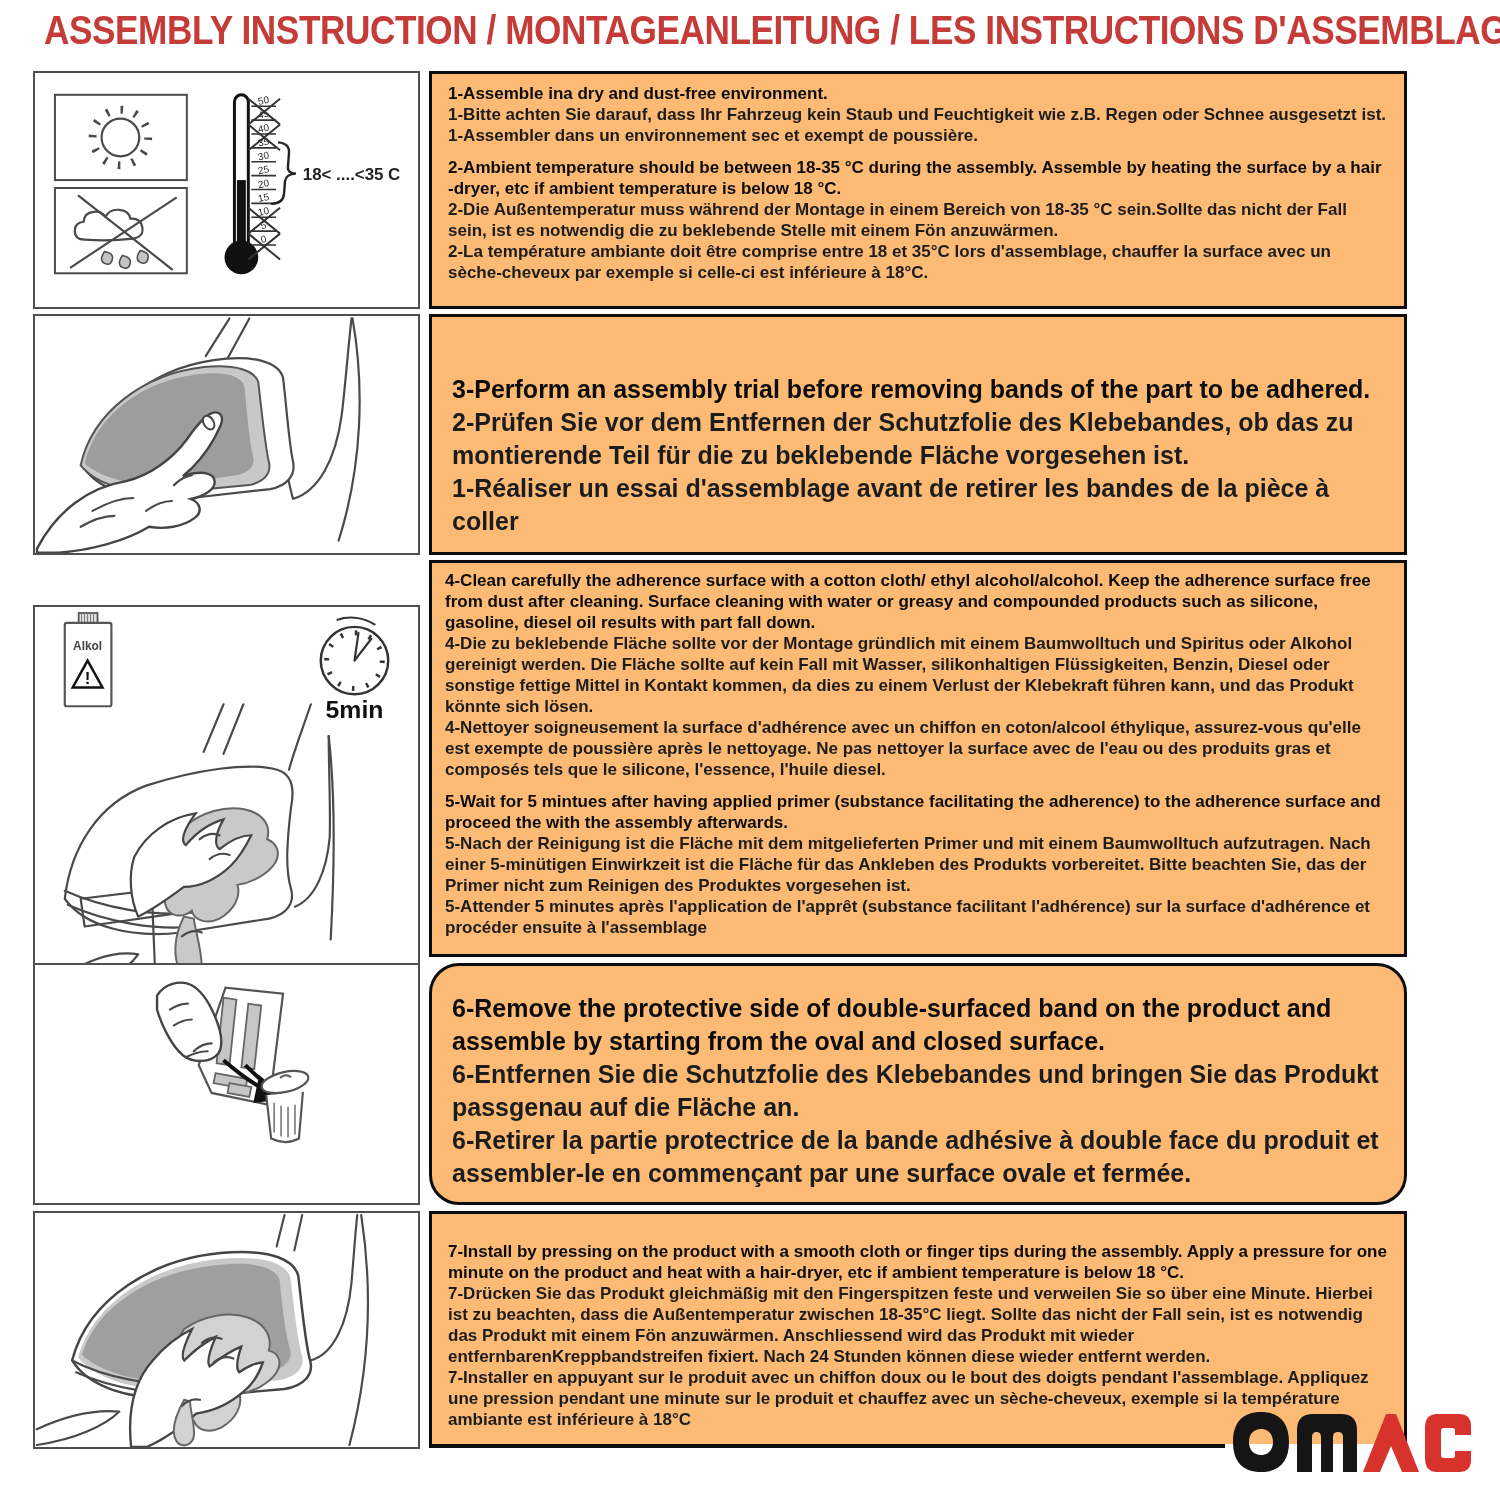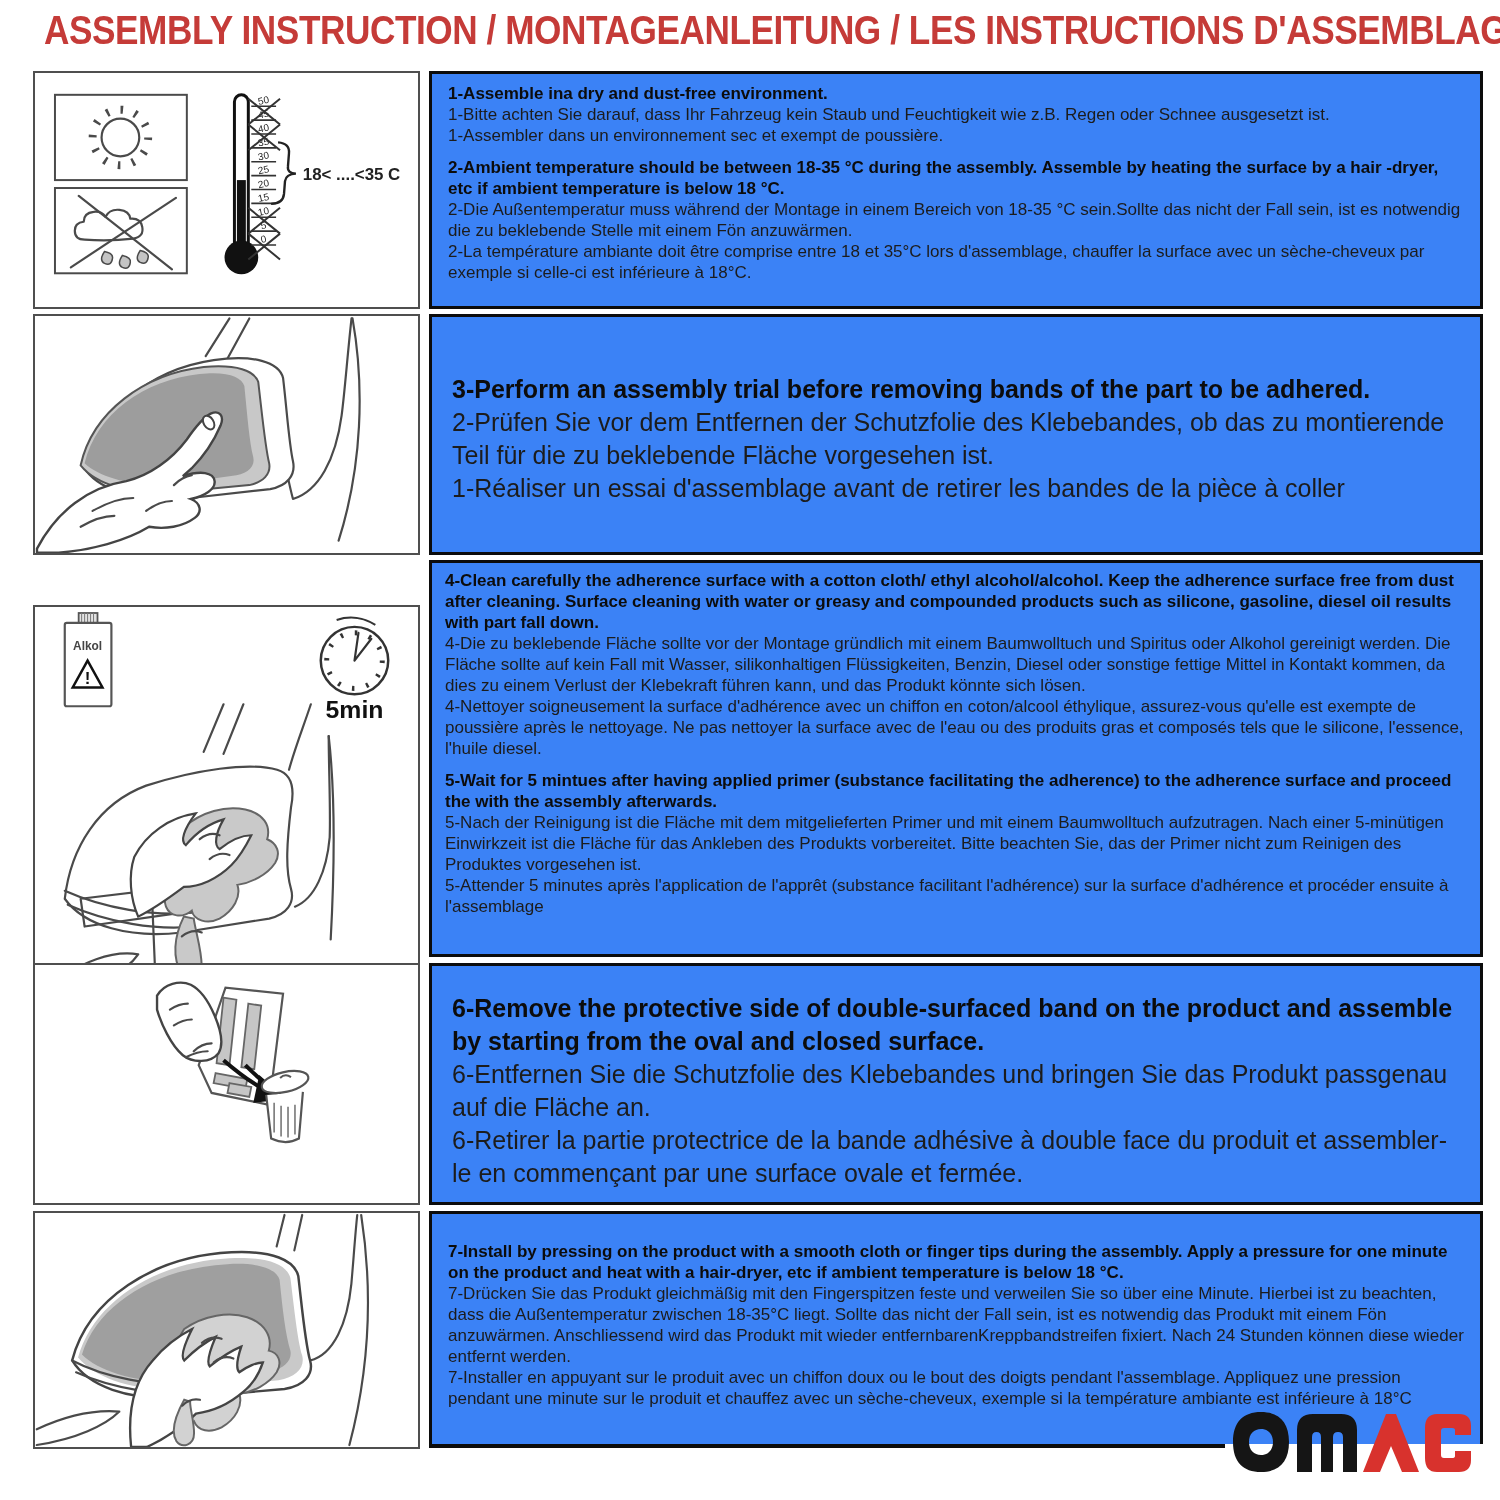--- a/index.html
+++ b/index.html
@@ -4,30 +4,30 @@
 <style>
   *{margin:0;padding:0;box-sizing:border-box}
   html,body{background:#fff}
   body{width:1500px;height:1500px;position:relative;overflow:hidden;
        font-family:"Liberation Sans",sans-serif;}
   .page-title{position:absolute;left:44px;top:8px;white-space:nowrap;
       font-weight:bold;font-size:40px;letter-spacing:-0.5px;
       transform:scaleX(0.88);transform-origin:left center;color:#c53b38;}
   .img-box{position:absolute;left:33px;width:387px;border:2px solid #4f4f4f;background:#fff;}
   .img-box svg{display:block;width:100%;height:100%;}
-  .text-box{position:absolute;left:429px;width:1054px;border:3px solid #0c0c0c;
-      background:#3b82f6;overflow:hidden;}
-  .text-box .para{font-size:17px;line-height:21px;color:#1c1c1c;font-weight:400;}
+  .text-box{position:absolute;left:429px;width:978px;border:3px solid #0c0c0c;
+      background:#fdba74;overflow:hidden;}
+  .text-box .para{font-size:17px;line-height:21px;color:#1c1c1c;font-weight:700;}
   .text-box .para.b{font-weight:bold;color:#0c0c0c;}
   .text-box .para.gap{margin-top:11px;}
   .text-box.large .para{font-size:25px;line-height:33px;}
   .pad-r1{padding:9px 16px 6px 16px;}
   .pad-r2{padding:56px 8px 10px 20px;}
   .pad-r3{padding:7px 16px 6px 16px;}
-  .pad-r4{padding:26px 20px 15px 20px;}
+  .pad-r4{padding:26px 20px 15px 20px;border-radius:30px;}
   .pad-r5{padding:27px 16px 24px 16px;}
   .no-bottom{border-bottom:none;}
   .footer-line{position:absolute;left:429px;top:1444px;width:796px;height:4px;background:#0c0c0c;}
   .logo{position:absolute;left:1233px;top:1408px;width:238px;height:68px;}
   .logo svg{display:block;width:100%;height:100%;}
   .lineart{stroke:#4a4a4a;fill:none;stroke-width:2.2;stroke-linecap:round;stroke-linejoin:round;}
 </style>
 </head>
 <body>
 

